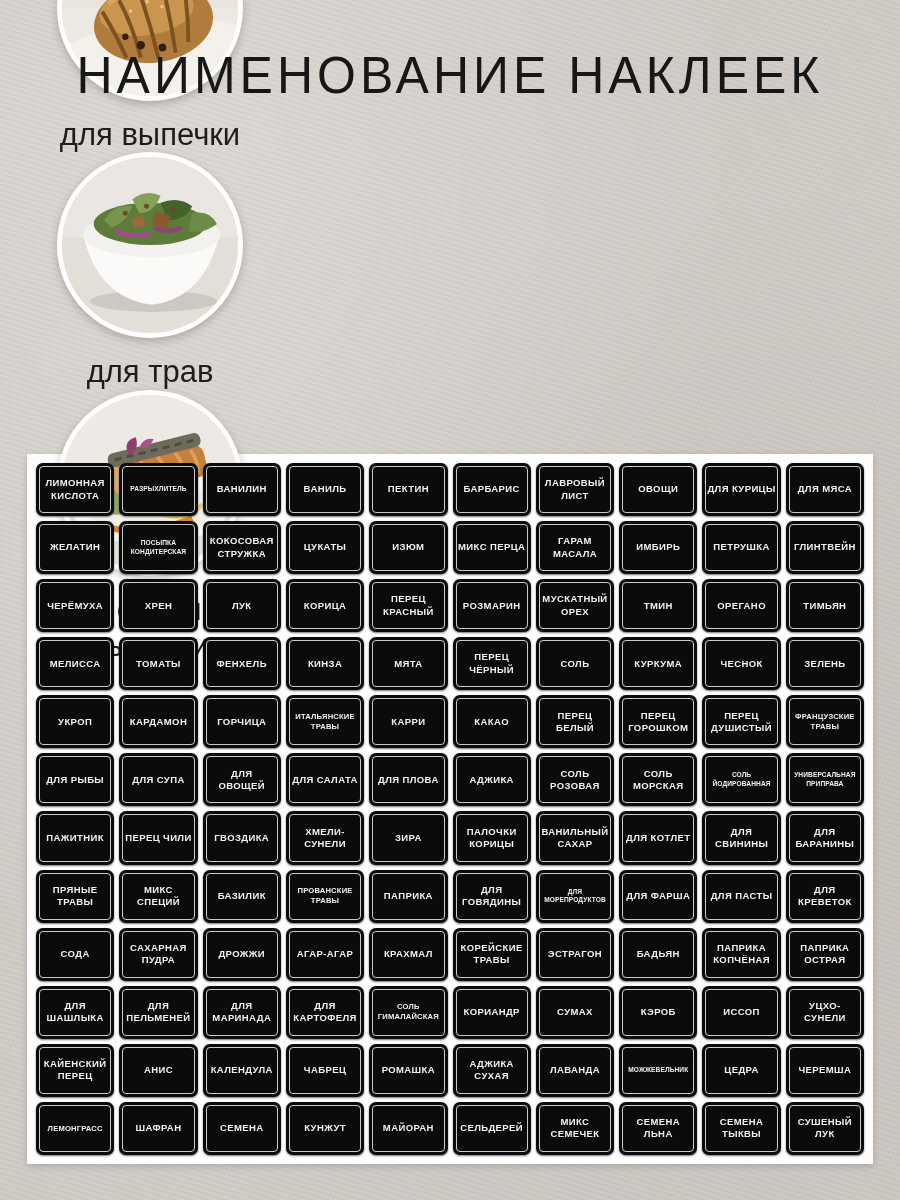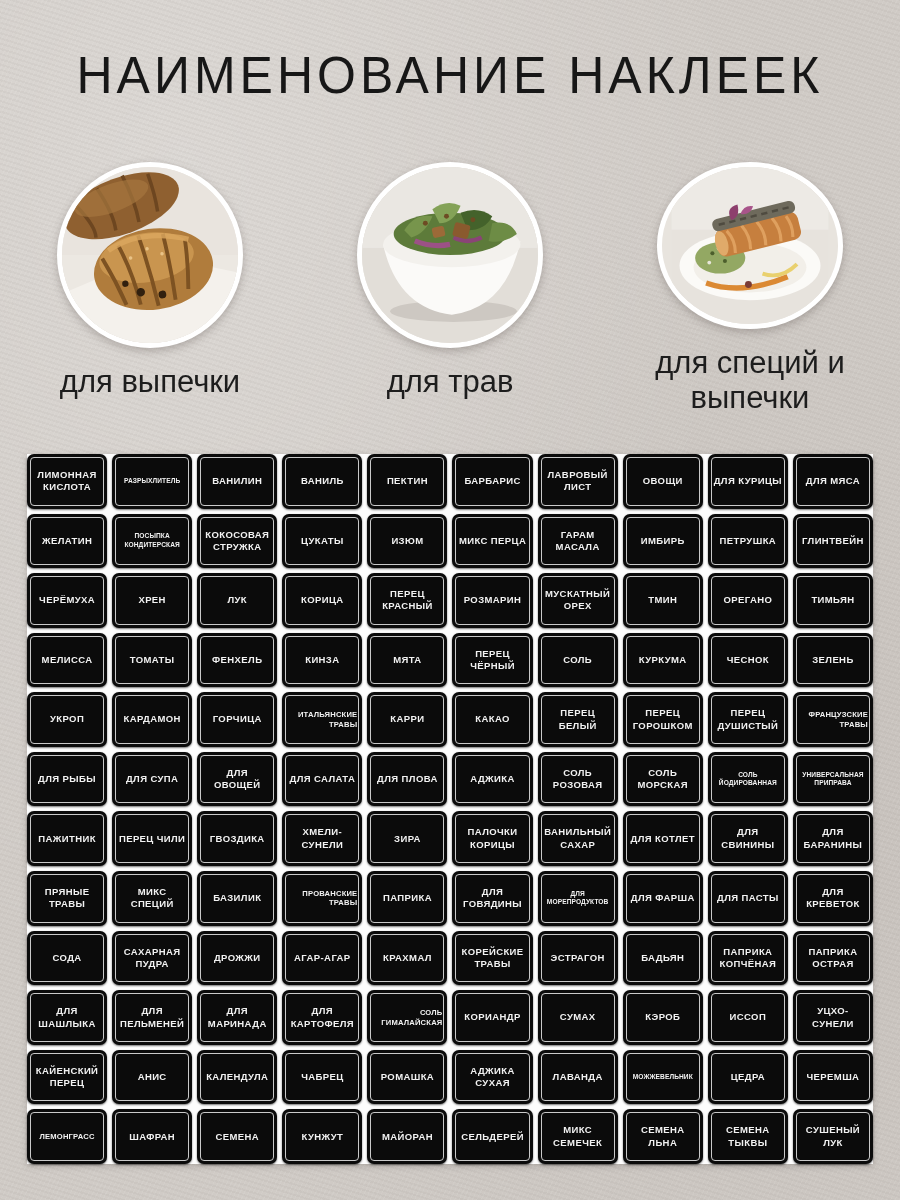--- a/index.html
+++ b/index.html
@@ -20,20 +20,21 @@
     font-weight:400;
     letter-spacing:4px;
     color:#171717;
     transform:scaleY(1.05);
   }
   .categories {
     margin-top:58px;
     height:254px;
     display:flex;
     justify-content:center;
+    flex-direction:column;
   }
   .category { width:300px; display:flex; flex-direction:column; align-items:center; }
   .photo {
     width:186px; height:186px;
     border-radius:50%;
     border:5px solid #ffffff;
     overflow:hidden;
     box-shadow:0 3px 9px rgba(60,50,45,.28);
     background:#e8e4de;
   }
@@ -42,20 +43,21 @@
     margin-top:16px;
     font-size:31px;
     line-height:1.15;
     color:#1d1d1d;
     text-align:center;
     max-width:230px;
   }
   .sheet {
     width:846px; height:710px;
     margin:38px auto 0;
+    padding:9px;
     background:#fdfdfd;
     box-shadow:0 2px 6px rgba(60,50,45,.22);
   }
   .grid {
     width:100%; height:100%;
     display:grid;
     grid-template-columns:repeat(10,1fr);
     grid-auto-rows:1fr;
     gap:5px;
   }
@@ -74,21 +76,21 @@
     letter-spacing:.4px;
     text-transform:uppercase;
   }
   .sticker::after {
     content:"";
     position:absolute; inset:3px;
     border:1px solid rgba(235,235,235,.85);
     border-radius:4px;
     pointer-events:none;
   }
-  .sticker.sm { font-size:7.6px; letter-spacing:.2px;text-align:right; }
+  .sticker.sm { font-size:7.6px; letter-spacing:.2px; }
   .sticker.xs { font-size:6.6px; letter-spacing:.1px; }
 </style>
 </head>
 <body>
 
 <div class="page">
 
   <h1 class="title">НАИМЕНОВАНИЕ НАКЛЕЕК</h1>
 
   <div class="categories">

